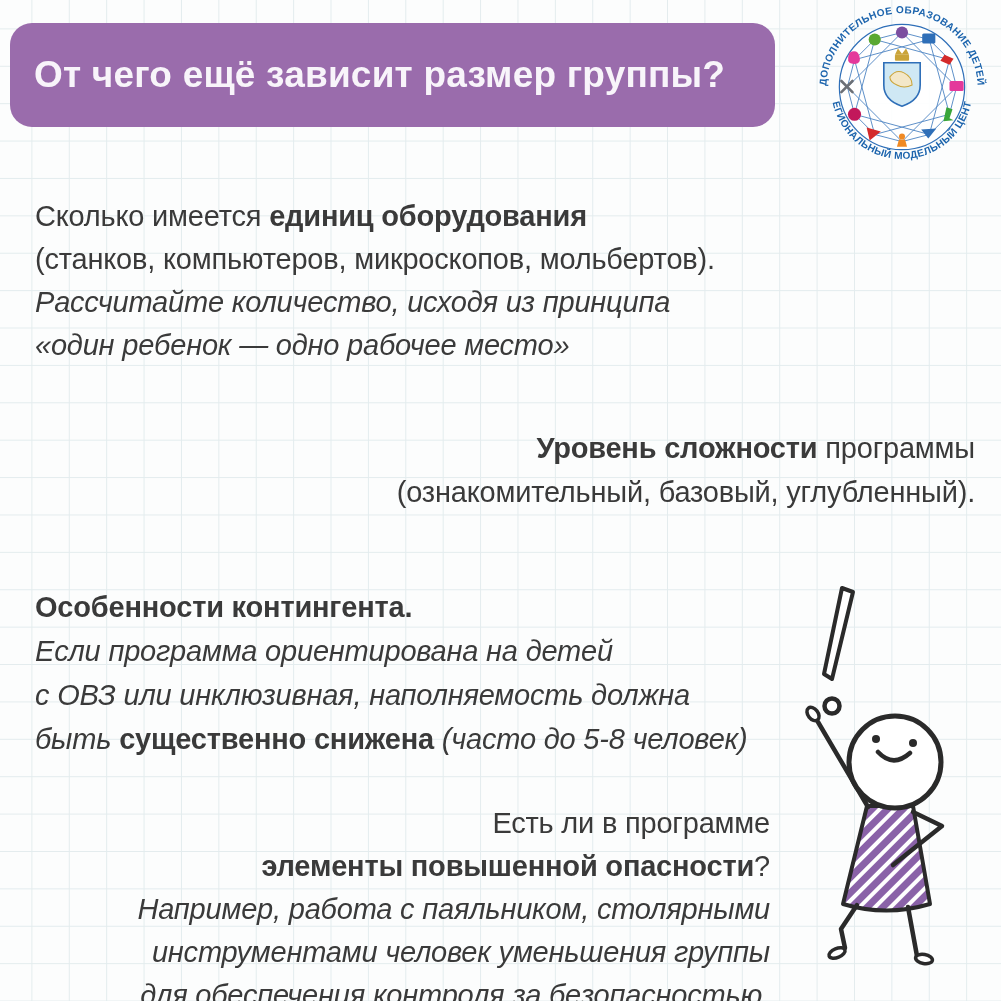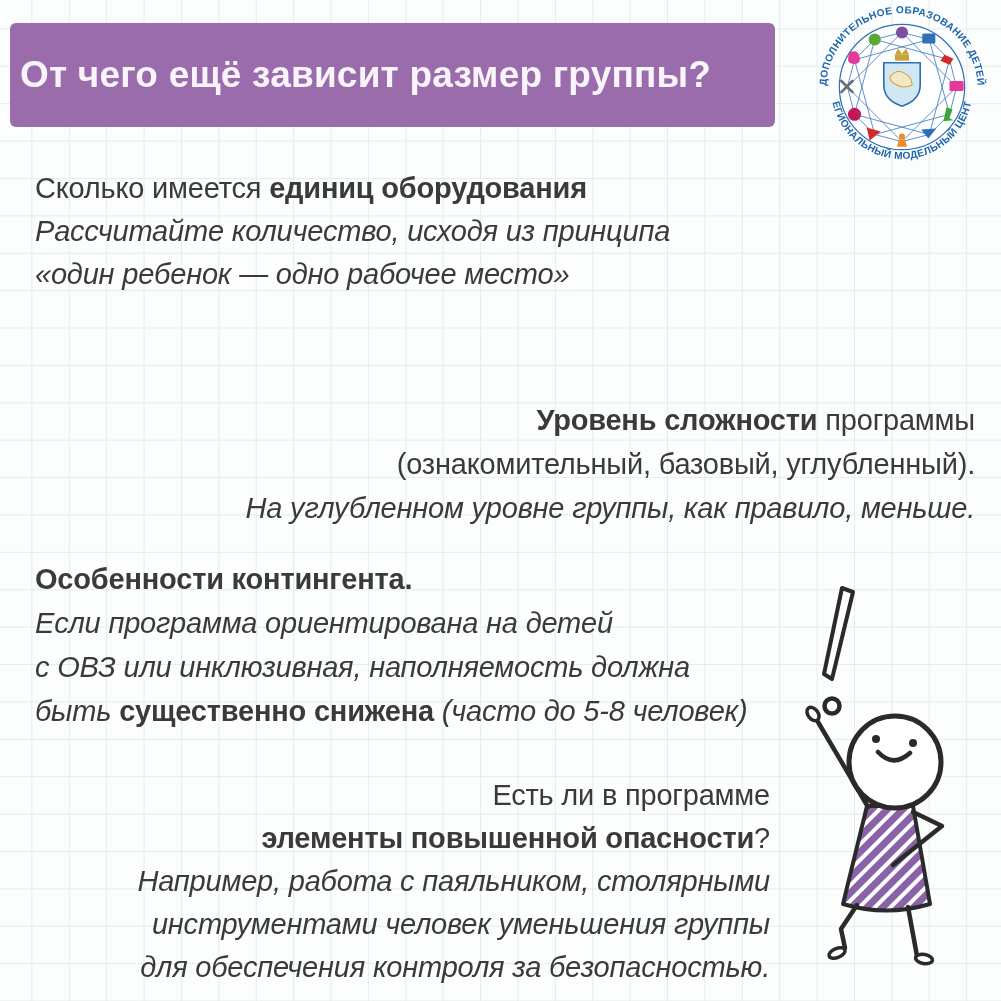--- a/index.html
+++ b/index.html
@@ -17,28 +17,28 @@
     background-image:
       linear-gradient(var(--grid-line) 1px, transparent 1px),
       linear-gradient(90deg, var(--grid-line) 1px, transparent 1px);
     background-size:37.4px 37.4px;
     background-position:-6px -9px;
     font-family:"Liberation Sans", sans-serif;
     color:var(--text);
   }
   .banner{
     position:absolute;left:10px;top:23px;right:226px;height:104px;
-    background:var(--accent-purple);border-radius:6px;
-    display:flex;align-items:center;padding-left:10px;box-sizing:border-box;
+    background:var(--accent-purple);border-radius:22px;
+    display:flex;align-items:center;padding-left:24px;box-sizing:border-box;
   }
   .banner-title{
     margin:0;color:#f8f4fa;font-size:37px;font-weight:700;letter-spacing:0.2px;
   }
   .logo{position:absolute;left:806px;top:2px;width:192px;height:168px;}
-  .block{position:absolute;}
+  .block{position:absolute;margin-top:28px;}
   .line{margin:0;font-size:29px;line-height:43px;letter-spacing:-0.2px;}
   .it{font-style:italic;}
   .b{font-weight:700;}
   .block-equipment{left:35px;top:167px;width:720px;text-align:left;}
   .block-level{left:110px;top:398px;right:26px;text-align:right;}
   .block-level .line{line-height:44px;}
   .block-contingent{left:35px;top:557px;width:760px;text-align:left;}
   .block-contingent .line{line-height:44px;}
   .block-danger{left:40px;top:774px;right:231px;text-align:right;}
   .mascot{position:absolute;left:790px;top:575px;width:211px;height:400px;}
@@ -89,28 +89,28 @@
     <text font-family="Liberation Sans, sans-serif" font-size="10" font-weight="700" fill="var(--logo-blue)" letter-spacing="0.4">
       <textPath href="#arcTop" startOffset="50%" text-anchor="middle">ДОПОЛНИТЕЛЬНОЕ ОБРАЗОВАНИЕ ДЕТЕЙ</textPath>
     </text>
     <text font-family="Liberation Sans, sans-serif" font-size="10" font-weight="700" fill="var(--logo-blue)" letter-spacing="0.4">
       <textPath href="#arcBottom" startOffset="50%" text-anchor="middle">РЕГИОНАЛЬНЫЙ МОДЕЛЬНЫЙ ЦЕНТР</textPath>
     </text>
   </svg>
 
   <section class="block block-equipment">
     <p class="line"><span>Сколько имеется </span><span class="b">единиц оборудования</span></p>
+    <p class="line">(станков, компьютеров, микроскопов, мольбертов).</p>
     <p class="line it">Рассчитайте количество, исходя из принципа</p>
     <p class="line it">«один ребенок — одно рабочее место»</p>
   </section>
 
   <section class="block block-level">
     <p class="line"><span class="b">Уровень сложности</span><span> программы</span></p>
     <p class="line">(ознакомительный, базовый, углубленный).</p>
-    <p class="line it">На углубленном уровне группы, как правило, меньше.</p>
   </section>
 
   <section class="block block-contingent">
     <p class="line b">Особенности контингента.</p>
     <p class="line it">Если программа ориентирована на детей</p>
     <p class="line it">с ОВЗ или инклюзивная, наполняемость должна</p>
     <p class="line"><span class="it">быть </span><span class="b">существенно снижена</span><span class="it"> (часто до 5-8 человек)</span></p>
   </section>
 
   <section class="block block-danger">

